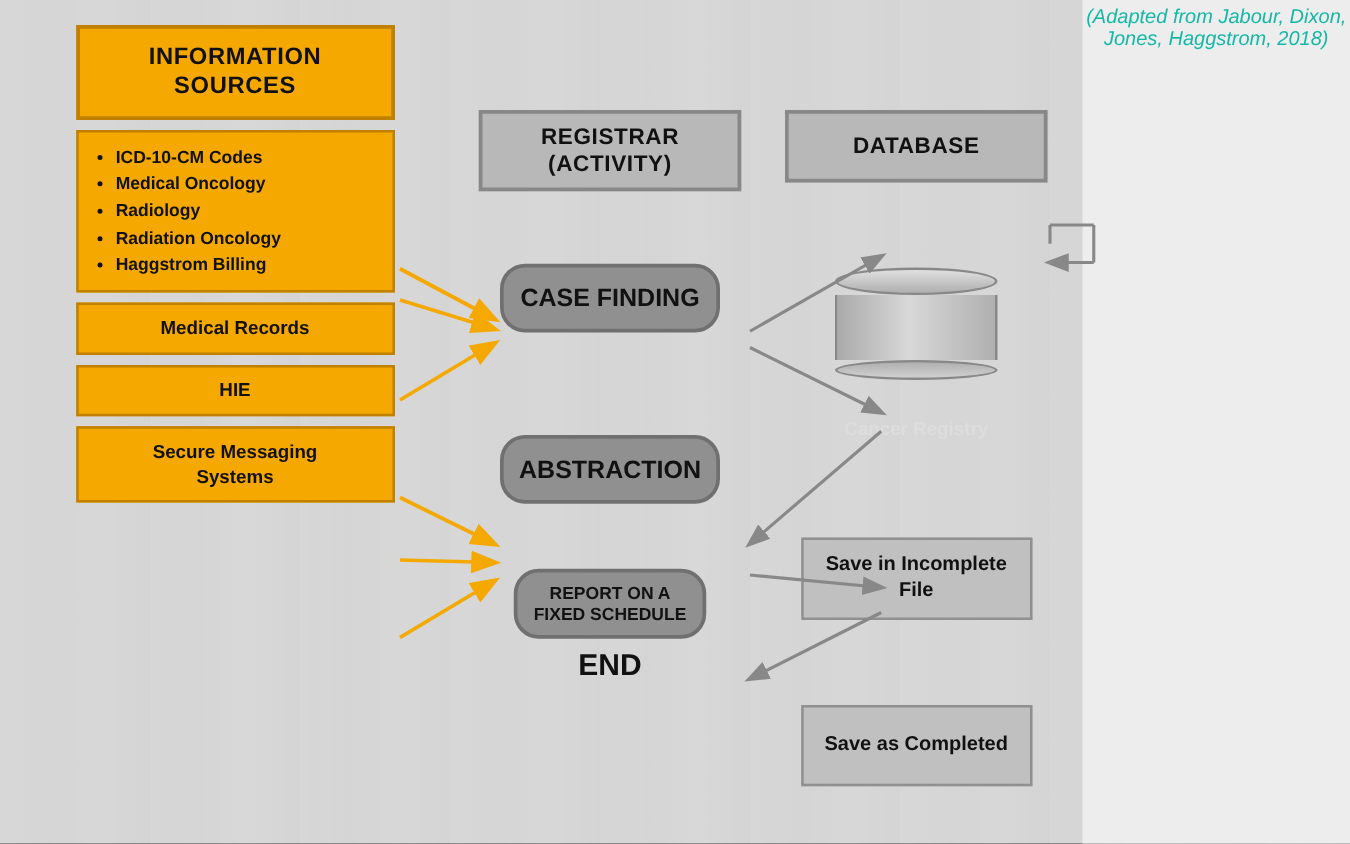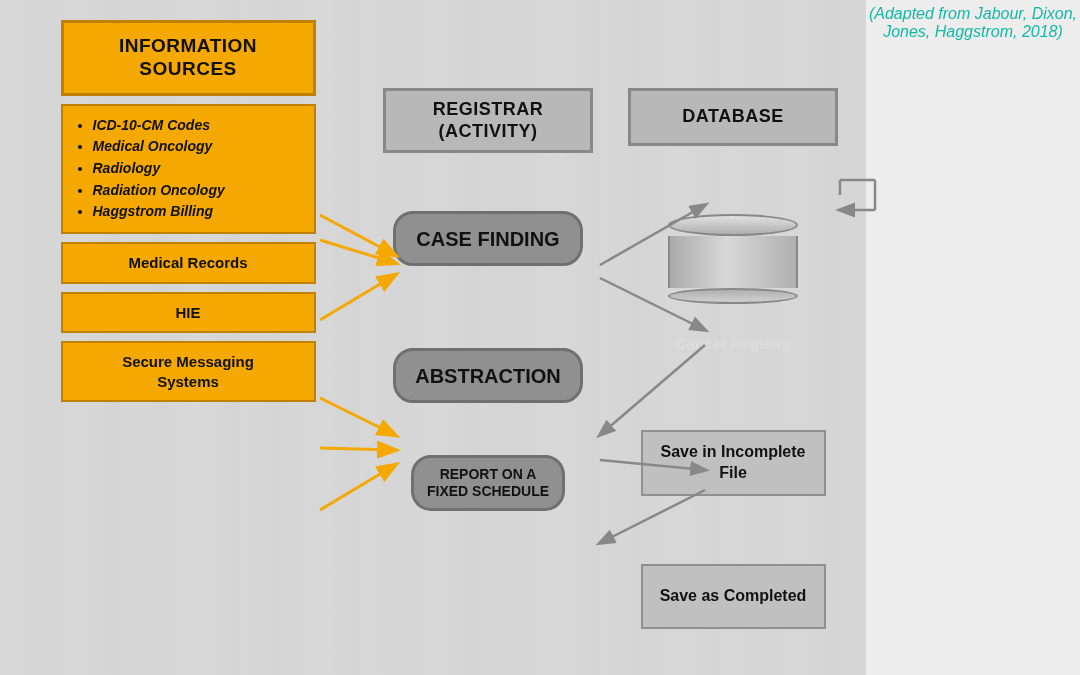--- a/index.html
+++ b/index.html
@@ -147,21 +147,20 @@
       padding: 9px 14px;
       font-size: 14px;
       font-weight: 700;
       color: #111;
       width: 255px;
     }
 
     .src-box.list-box ul {
       padding-left: 16px;
       margin: 0;
-      font-style: italic;
     }
     .src-box.list-box ul li {
       line-height: 1.55;
       font-size: 14px;
     }
 
     .src-box.center-box {
       text-align: center;
       font-size: 15px;
       line-height: 1.3;
@@ -170,21 +169,21 @@
     
     .act-box {
       background: #909090;
       border: 3px solid #707070;
       border-radius: 20px;
       text-align: center;
       font-size: 20px;
       font-weight: 900;
       color: #111;
       text-transform: uppercase;
-      width: 190px;
+      width: 176px;
       min-height: 55px;
       display: flex;
       align-items: center;
       justify-content: center;
       padding: 10px;
       line-height: 1.2;
     }
 
     .act-box-sm {
       background: #909090;
@@ -325,20 +324,23 @@
       <div style="height: 82px;"></div>
 
       <div class="act-box">ABSTRACTION</div>
 
       <div style="height: 52px;"></div>
 
       <div class="act-box-sm">
         REPORT ON A<br>FIXED SCHEDULE
       </div>
 
+      <div class="end-row" style="margin-top:8px;">
+        <span class="end-txt">END</span>
+      </div>
     </div>
 
     <div class="col3">
       <div class="hdr-gray">DATABASE</div>
 
       <div style="height: 20px;"></div>
 
       <div class="cylinder-wrap">
         <div class="cyl-top"></div>
         <div class="cyl-body"></div>

